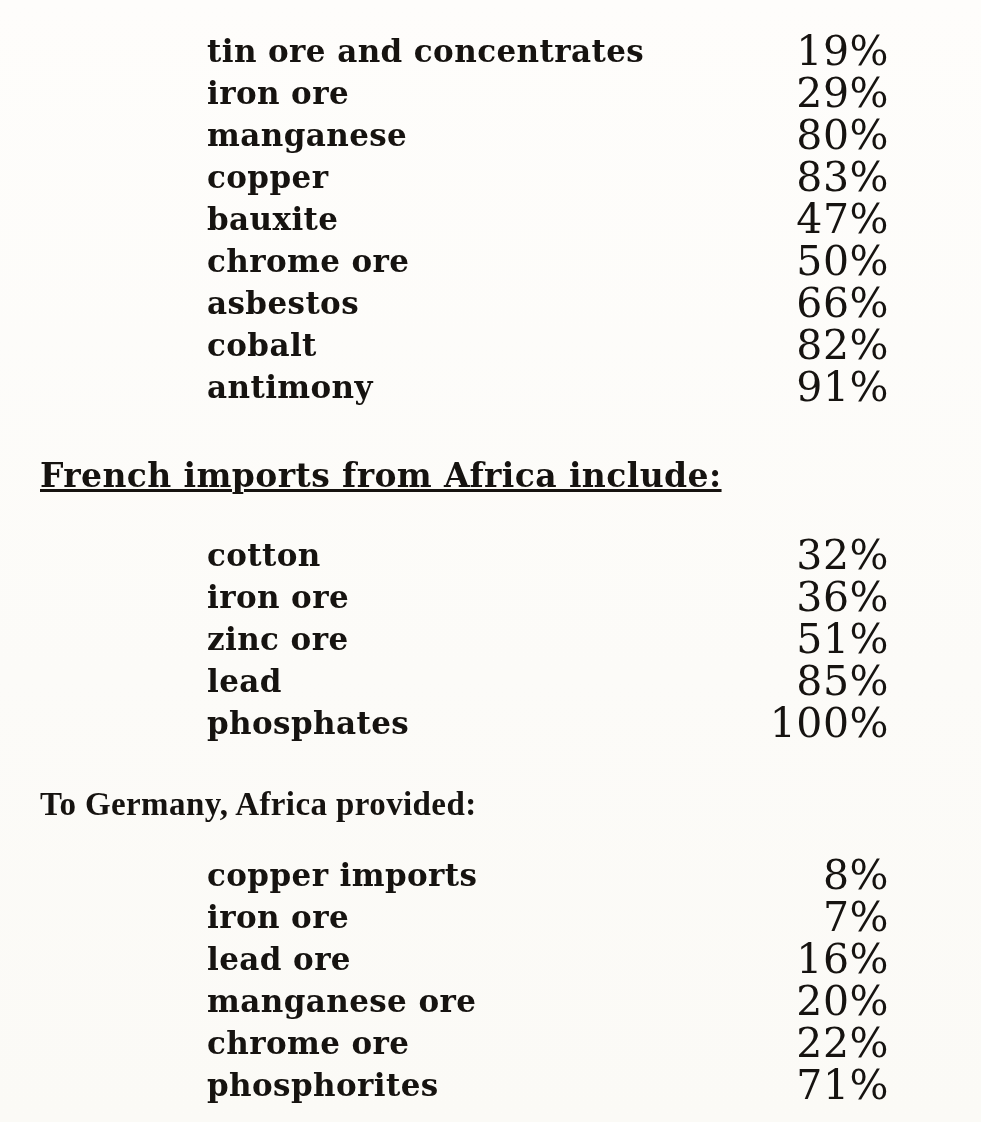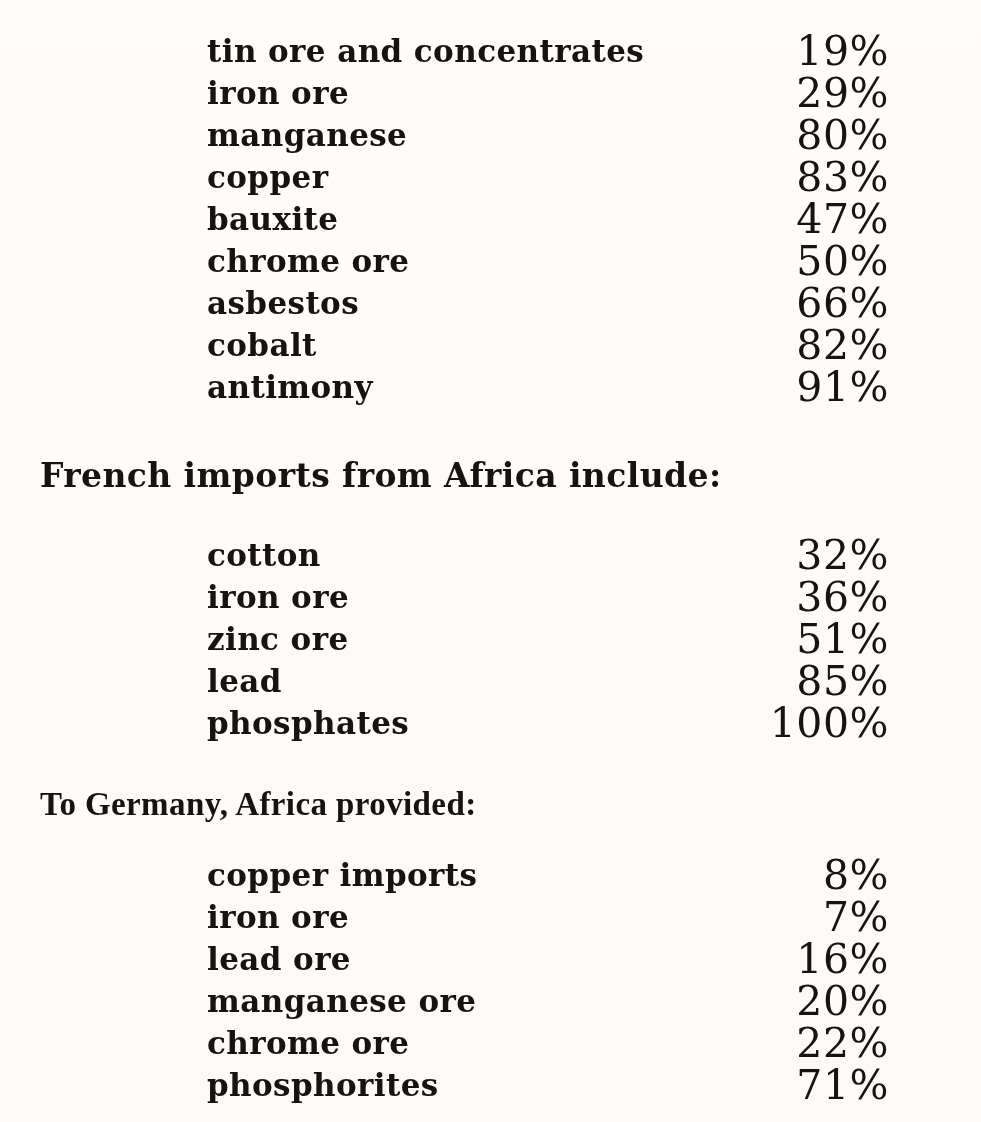--- a/index.html
+++ b/index.html
@@ -52,20 +52,21 @@
     font-size: 33px;
     font-weight: 700;
     letter-spacing: 0.4px;
     line-height: 44px;
     margin: 0;
     white-space: nowrap;
   }
   .heading-1 {
     margin-top: 46px;
     margin-bottom: 36px;
+    text-decoration: underline;
   }
   .heading-2 {
     margin-top: 38px;
     margin-bottom: 28px;
     font-family: Liberation Serif, serif;
   }
 </style>
 </head>
 <body>
 

